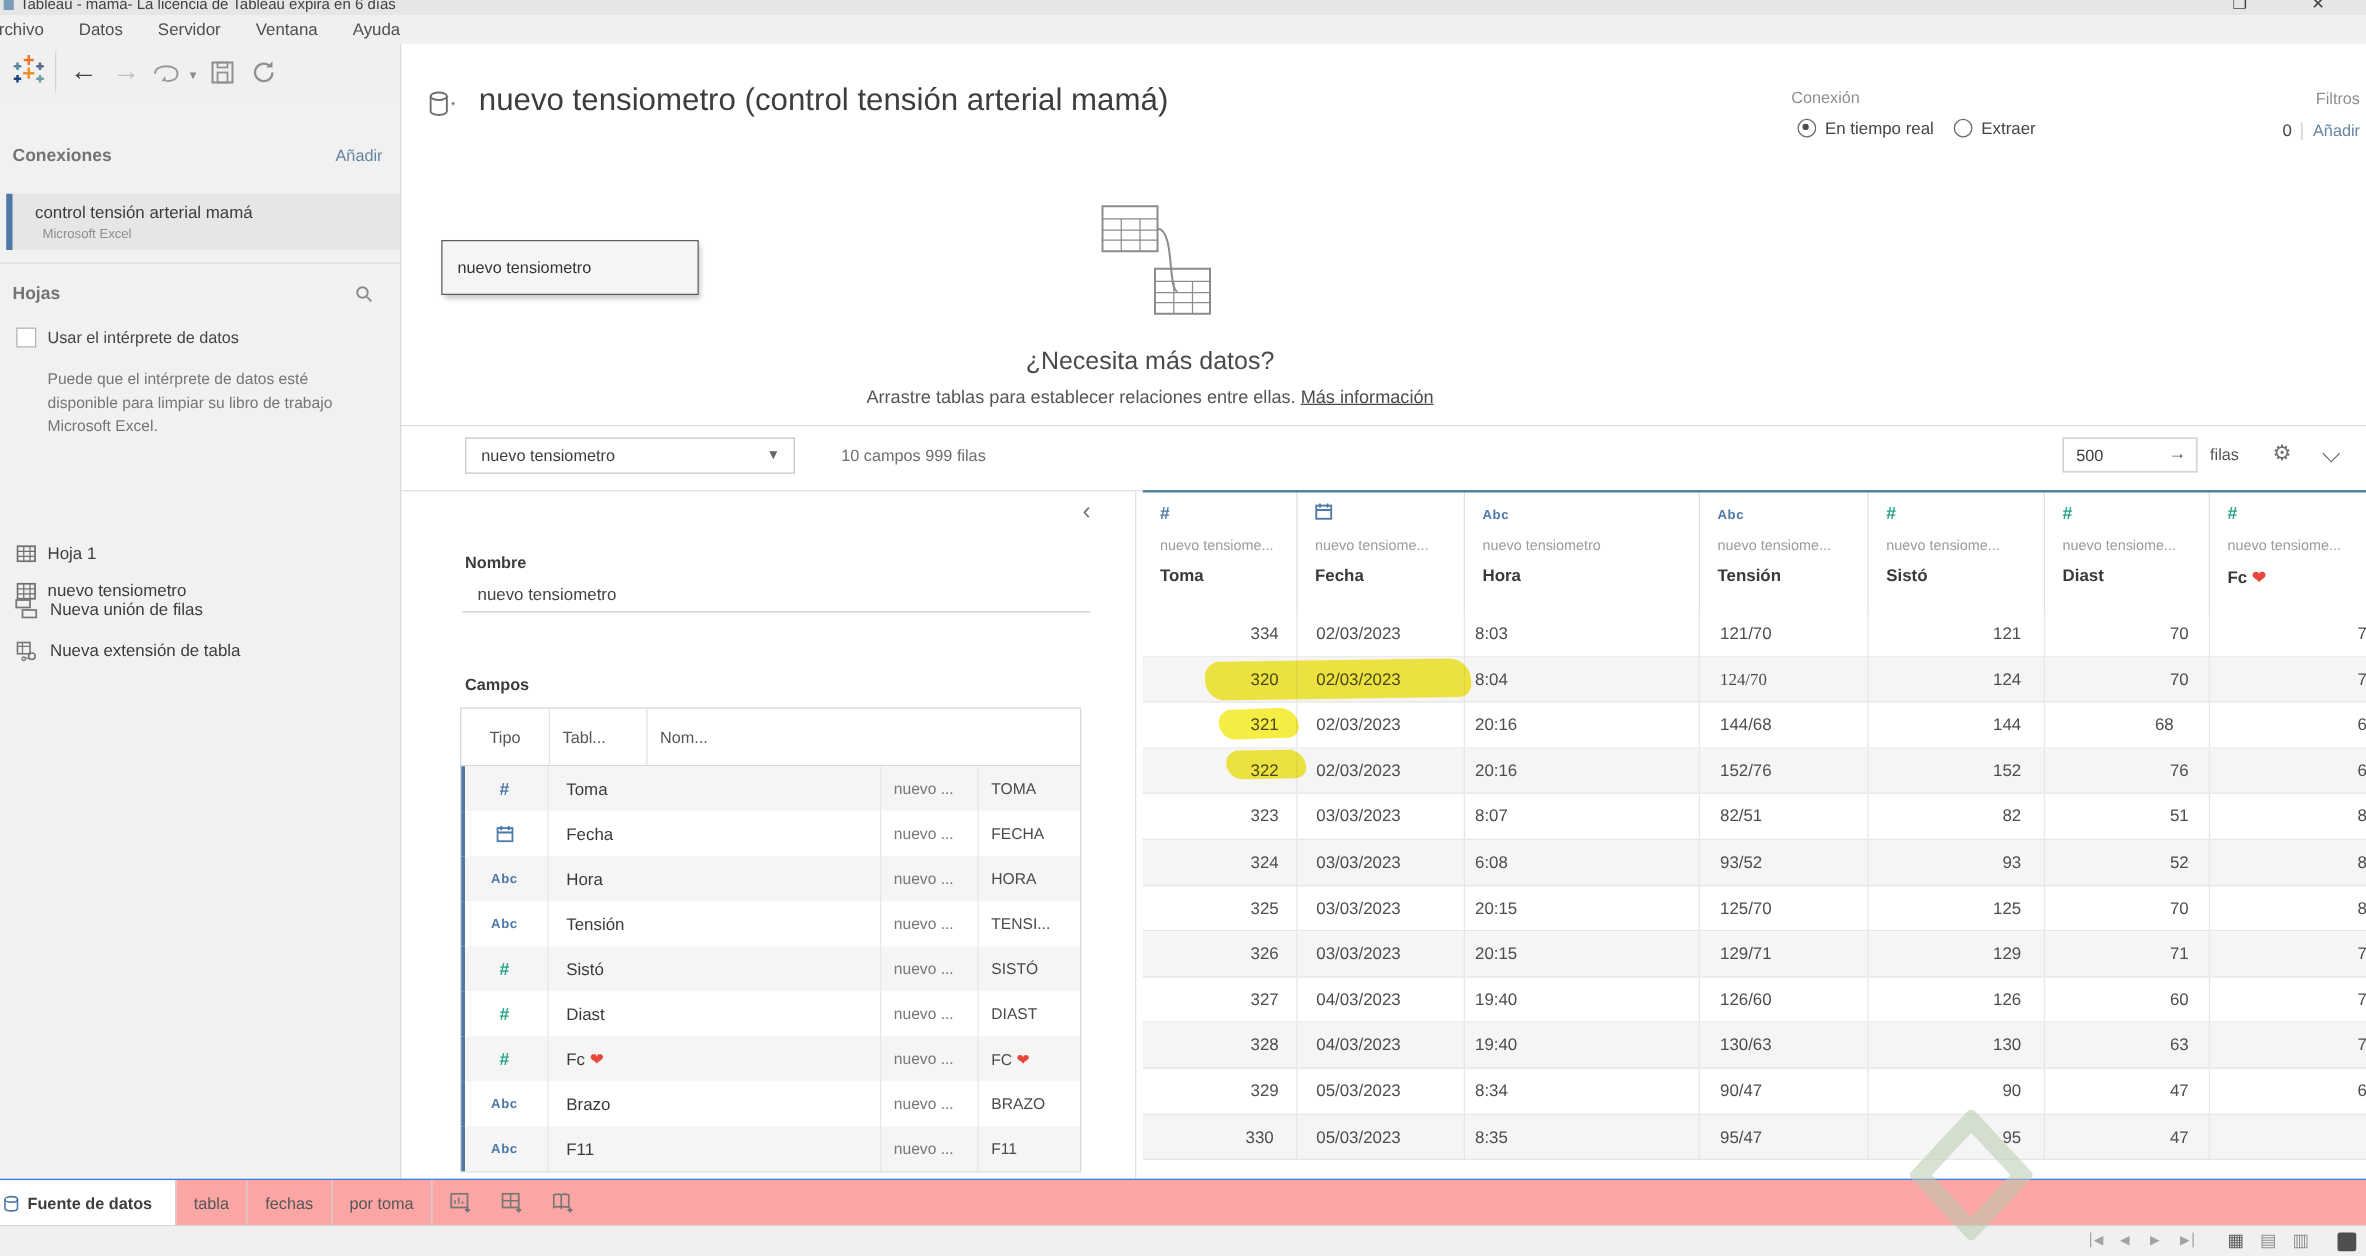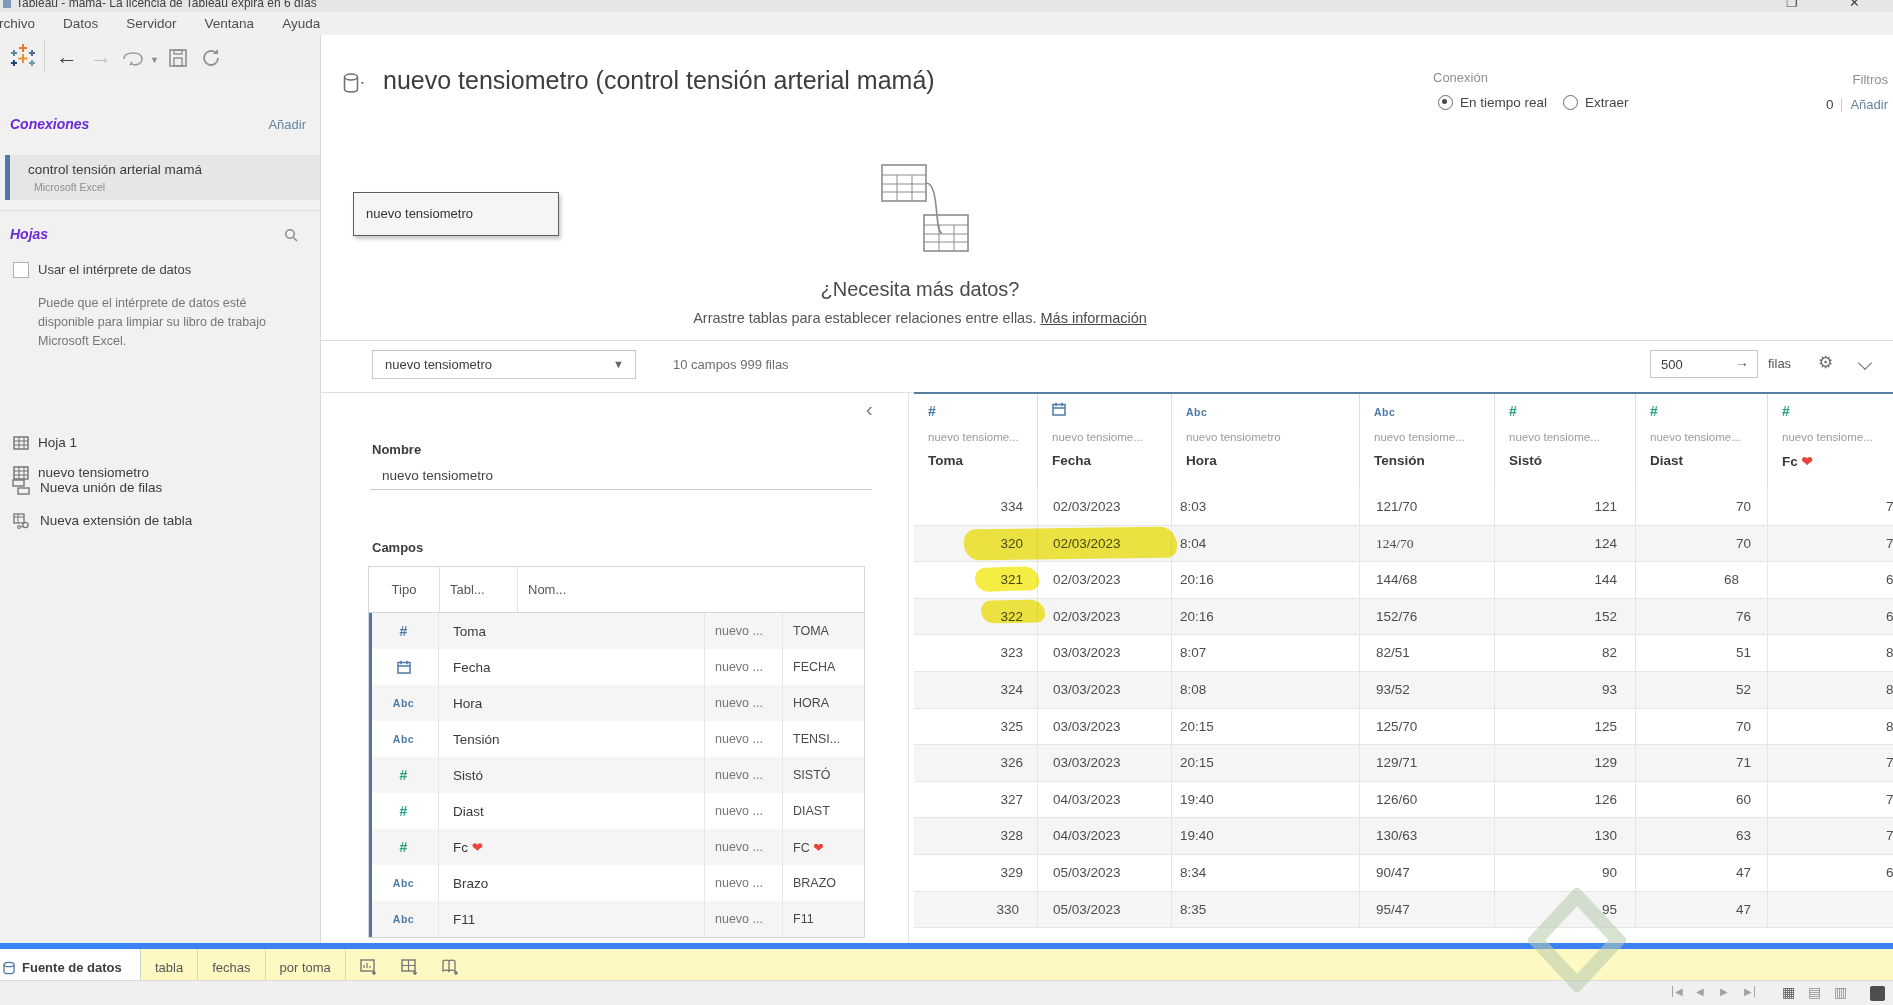--- a/index.html
+++ b/index.html
@@ -17,21 +17,21 @@
   .menu-item:first-child{margin-left:-10px;}
   .toolbar{left:0;top:35px;width:1893px;height:45px;background:#f0f0f0;}
   .toolbar .tb{position:absolute;top:8px;}
   .tdiv{position:absolute;left:44px;top:6px;width:1px;height:32px;background:#d2d2d2;}
   .arrow{font-size:22px;line-height:28px;}
   .main-white{left:320px;top:35px;width:1573px;height:908px;background:#fff;}
 
   
   .sidebar{left:0;top:80px;width:320px;height:863px;background:#f1f1f1;}
   .vline{position:absolute;left:320px;top:35px;width:1px;height:908px;background:#d9d9d9;}
-  .sb-h{font-size:14px;font-weight:bold;color:#6d28d9;font-style:italic;}
+  .sb-h{font-size:14px;font-weight:bold;color:#737373;}
   .link{color:#64839f;font-size:13px;}
   .conn-card{position:absolute;left:5px;top:75px;width:310px;height:45px;background:#e6e6e6;border-left:5px solid #4e79a7;}
   .conn-name{position:absolute;left:18px;top:7px;font-size:13.5px;color:#3c3c3c;}
   .conn-type{position:absolute;left:24px;top:26px;font-size:10.5px;color:#8e8e8e;}
   .hr{position:absolute;left:0;width:320px;height:1px;background:#dcdcdc;}
   .chk{position:absolute;left:13px;top:182px;width:14px;height:14px;background:#fff;border:1px solid #b0b0b0;}
   .note{position:absolute;left:38px;top:214px;width:262px;font-size:12.5px;color:#767676;line-height:19px;}
   .sheet-row{position:absolute;left:0;width:320px;height:28px;}
   .sheet-row .lbl{position:absolute;left:38px;top:5px;font-size:13.5px;color:#3c3c3c;}
   .sheet-row svg{position:absolute;left:13px;top:6px;}
@@ -112,21 +112,21 @@
   .gcol .gtable{position:absolute;left:14px;top:37px;font-size:11.5px;color:#9b9b9b;white-space:nowrap;}
   .gcol .gname{position:absolute;left:14px;top:59px;font-size:13.5px;font-weight:600;color:#3a3a3a;white-space:nowrap;}
   .grows{position:absolute;left:0;top:97px;}
   .grow{display:flex;position:relative;height:36.6px;border-bottom:1px solid #e6e6e6;box-sizing:border-box;}
   .grow.alt{background:#f5f5f5;}
   .gcell{height:100%;line-height:35px;font-size:13.5px;color:#4d4d4d;border-right:1px solid #e6e6e6;box-sizing:border-box;white-space:nowrap;overflow:visible;}
   .hl{position:absolute;background:#f3e70f;opacity:.78;mix-blend-mode:multiply;border-radius:12px 18px 10px 16px;z-index:5;pointer-events:none;}
   .heart{color:#e8453c;}
 
   
-  .tabbar{left:0;top:943px;width:1893px;height:37px;background:#fef9c3;border-top:6px solid #3b82f6;display:flex;align-items:stretch;}
+  .tabbar{left:0;top:943px;width:1893px;height:37px;background:#fca5a5;border-top:1px solid #3b82f6;display:flex;align-items:stretch;}
   .tab-active{width:140px;background:#fff;border-right:1px solid #cfcfcf;display:flex;align-items:center;font-size:13px;font-weight:bold;color:#3d3d3d;position:relative;}
   .tab-active svg{margin:0 6px 0 2px;}
   .tab{padding:0 14px;display:flex;align-items:center;font-size:13px;color:#555;border-right:1px solid #d4d4d4;}
   .newbtns{display:flex;align-items:center;margin-left:14px;gap:22px;}
   .statusbar{left:0;top:980px;width:1893px;height:25px;background:#f0f0f0;border-top:1px solid #dadada;}
   .pg{position:absolute;top:5px;font-size:10px;color:#a3a3a3;}
   .pgbar-l{border-left:1.5px solid #a3a3a3;padding-left:2px;}
   .pgbar-r{border-right:1.5px solid #a3a3a3;padding-right:2px;}
   .viewico{position:absolute;top:3px;font-size:14px;color:#8f8f8f;}
   .darksq{position:absolute;left:1870px;top:5px;width:15px;height:15px;background:#4f4f4f;border-radius:2px;}
@@ -535,21 +535,21 @@
           <div class="gcell" style="width: 134px; text-align: left; padding-left: 15px;">03/03/2023</div>
           <div class="gcell" style="width: 188px; text-align: left; padding-left: 8px;">8:07</div>
           <div class="gcell" style="width: 135px; text-align: left; padding-left: 16px;">82/51</div>
           <div class="gcell" style="width: 141px; text-align: right; padding-right: 18px;">82</div>
           <div class="gcell" style="width: 132px; text-align: right; padding-right: 16px;">51</div>
           <div class="gcell" style="width: 160px; text-align: right; padding-right: 26px;">87</div>
         </div>
         <div class="grow alt">
           <div class="gcell" style="width: 124px; text-align: right; padding-right: 14px;">324</div>
           <div class="gcell" style="width: 134px; text-align: left; padding-left: 15px;">03/03/2023</div>
-          <div class="gcell" style="width: 188px; text-align: left; padding-left: 8px;">8:08</div>
+          <div class="gcell" style="width: 188px; text-align: left; padding-left: 8px;">6:08</div>
           <div class="gcell" style="width: 135px; text-align: left; padding-left: 16px;">93/52</div>
           <div class="gcell" style="width: 141px; text-align: right; padding-right: 18px;">93</div>
           <div class="gcell" style="width: 132px; text-align: right; padding-right: 16px;">52</div>
           <div class="gcell" style="width: 160px; text-align: right; padding-right: 26px;">82</div>
         </div>
         <div class="grow">
           <div class="gcell" style="width: 124px; text-align: right; padding-right: 14px;">325</div>
           <div class="gcell" style="width: 134px; text-align: left; padding-left: 15px;">03/03/2023</div>
           <div class="gcell" style="width: 188px; text-align: left; padding-left: 8px;">20:15</div>
           <div class="gcell" style="width: 135px; text-align: left; padding-left: 16px;">125/70</div>

